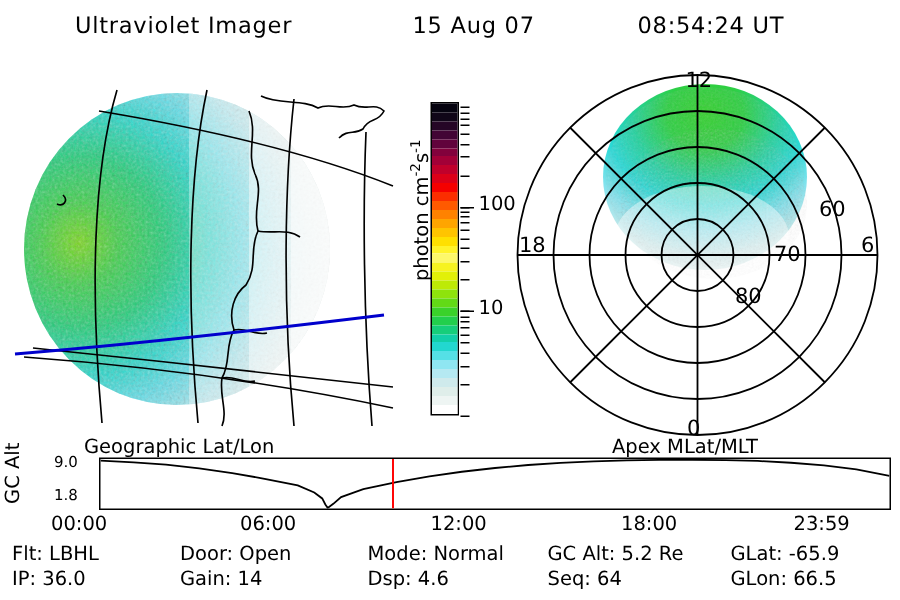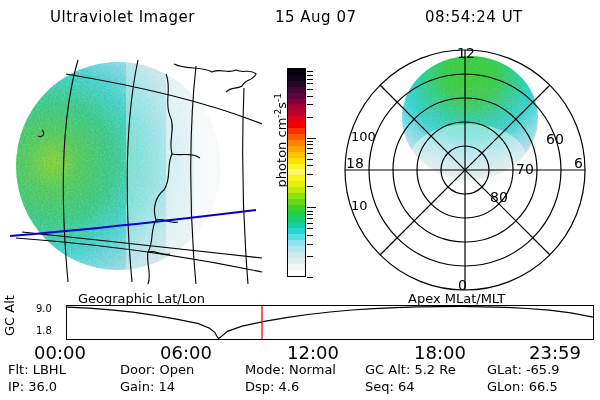--- a/index.html
+++ b/index.html
@@ -28,41 +28,41 @@
     position:absolute;left:-56px;top:88px;width:150px;
     transform:rotate(-90deg);transform-origin:center center;
     font-size:13px;text-align:center;white-space:nowrap;
   }
   #cbar-axis-label sup{font-size:9px;vertical-align:super;}
   #cbar-box{position:absolute;left:25px;top:24px;width:19px;height:209px;
             border:1px solid #000;box-sizing:border-box;}
   #cbar-box .seg{width:100%;}
   .cb-tick{position:absolute;left:45px;width:6px;height:1px;background:#000;}
   .cb-tick.major{width:9px;}
-  .cb-lab{position:absolute;left:57px;font-size:13px;white-space:nowrap;margin-left:32px;}
+  .cb-lab{position:absolute;left:57px;font-size:13px;white-space:nowrap;}
 
   
   #polar-panel{left:330px;top:40px;width:266px;height:256px;}
 
   
   .panel-caption{position:absolute;font-size:13px;white-space:nowrap;}
-  #caption-geo{left:78px;top:291px;}
+  #caption-geo{left:56px;top:291px;}
   #caption-apex{left:408px;top:291px;}
 
   
   #orbit{left:0px;top:300px;width:600px;height:56px;}
   #orbit-ylabel{
     position:absolute;left:-14px;top:8px;width:46px;
     transform:rotate(-90deg);transform-origin:center center;
     font-size:13px;text-align:center;white-space:nowrap;
   }
   .orbit-ytick{position:absolute;left:36px;font-size:10px;white-space:nowrap;}
   #orbit-plotbox{position:absolute;left:66px;top:5px;width:528px;height:35px;
                  border:1px solid #000;box-sizing:border-box;}
-  .orbit-xtick{position:absolute;top:42px;font-size:18px;white-space:nowrap;}
+  .orbit-xtick{position:absolute;top:42px;font-size:13px;white-space:nowrap;}
 
   
   #status{left:0;top:360px;width:600px;height:40px;}
   #status .cell{position:absolute;font-size:13px;white-space:nowrap;}
   .row0{top:2px;}
   .row1{top:19px;}
   .c0{left:8px;}
   .c1{left:120px;}
   .c2{left:245px;}
   .c3{left:365px;}

